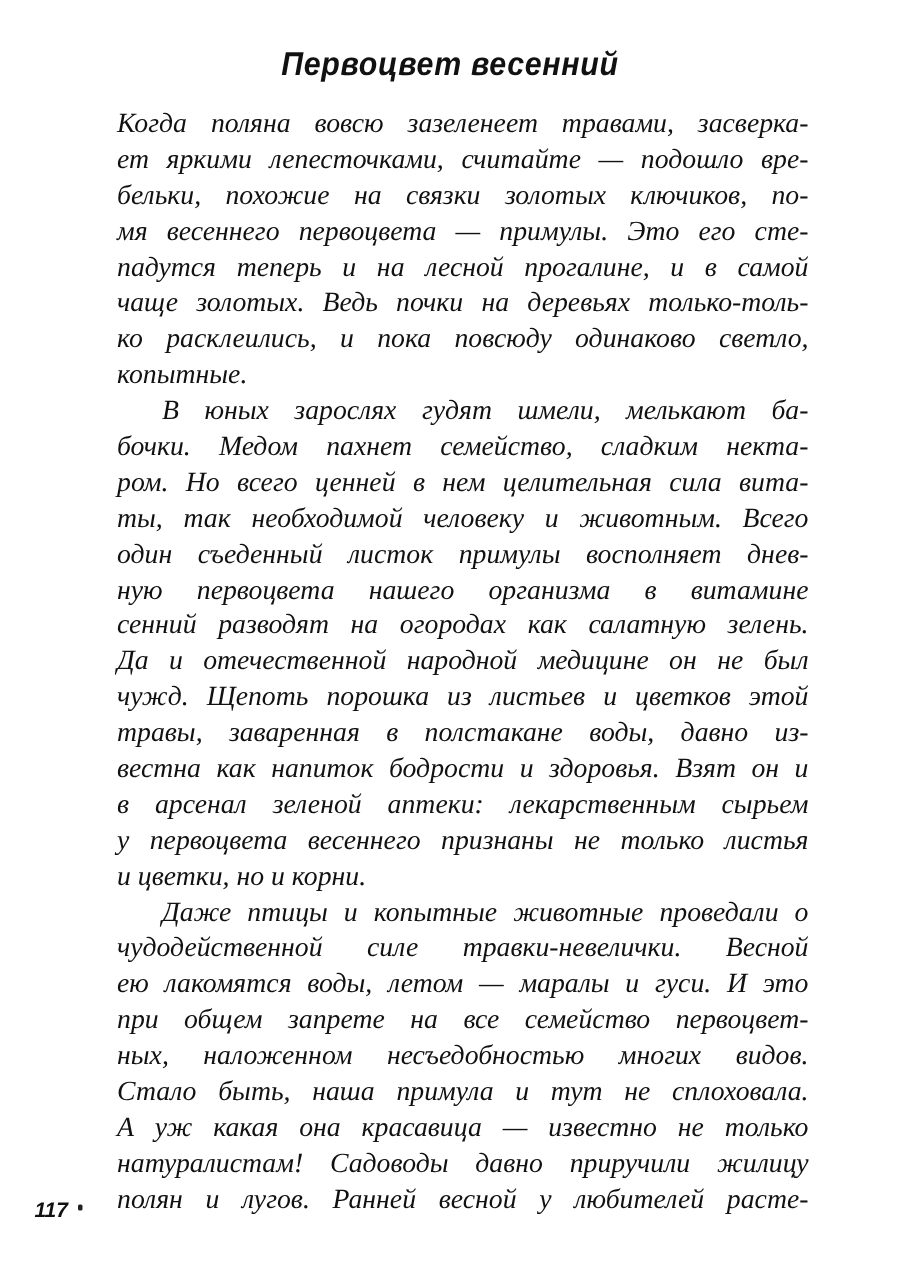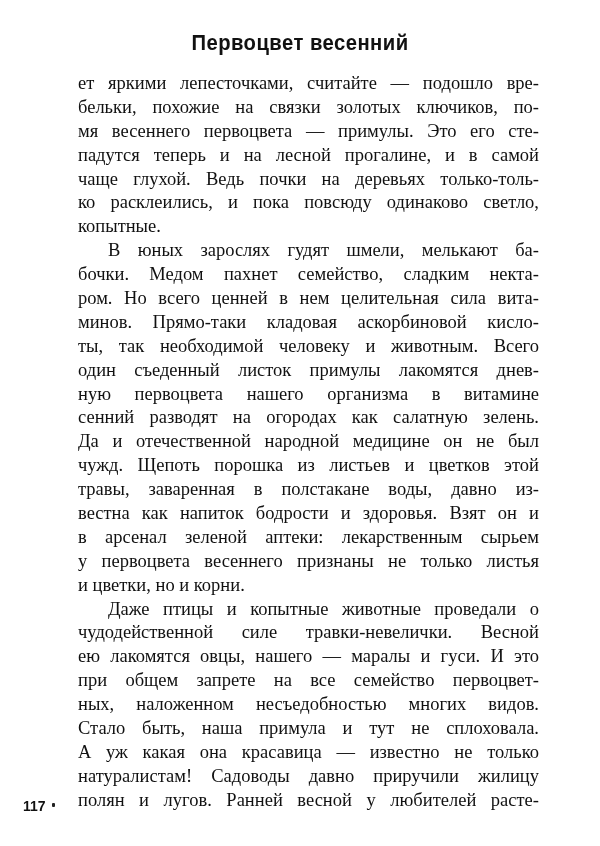--- a/index.html
+++ b/index.html
@@ -6,21 +6,21 @@
   body {
     width: 600px; height: 846px;
     background: #ffffff;
     color: #111111;
     font-family: "Liberation Sans Narrow", "Liberation Sans", sans-serif;
     position: relative;
     overflow: hidden;
   }
   .page {
     position: absolute;
-    left: 0; top: 0; width: 600px; height: 846px;
+    left: 0; top: 0; width: 600px; height: 846px; font-style: italic;
   }
   .title {
     position: absolute;
     top: 30px; left: 0; width: 600px;
     text-align: center;
     font-weight: bold;
     font-size: 22px;
     letter-spacing: 0.5px;
     font-family: "Liberation Sans", sans-serif;
     transform: scaleX(0.92);
@@ -56,45 +56,45 @@
     background: #222;
     border-radius: 1px;
   }
 </style>
 </head>
 <body>
 
 <div class="page">
   <h1 class="title" style="margin:0;">Первоцвет весенний</h1>
   <div class="body-text" id="body-text">
+      <span class="line">Когда поляна вовсю зазеленеет травами, засверка-</span>
       <span class="line">ет яркими лепесточками, считайте — подошло вре-</span>
       <span class="line">бельки, похожие на связки золотых ключиков, по-</span>
       <span class="line">мя весеннего первоцвета — примулы. Это его сте-</span>
       <span class="line">падутся теперь и на лесной прогалине, и в самой</span>
-      <span class="line">чаще глухой. Ведь почки на деревьях только-толь-</span>
+      <span class="line">чаще золотых. Ведь почки на деревьях только-толь-</span>
       <span class="line">ко расклеились, и пока повсюду одинаково светло,</span>
       <span class="line last">копытные.</span>
       <span class="line indent">В юных зарослях гудят шмели, мелькают ба-</span>
       <span class="line">бочки. Медом пахнет семейство, сладким некта-</span>
       <span class="line">ром. Но всего ценней в нем целительная сила вита-</span>
-      <span class="line">минов. Прямо-таки кладовая аскорбиновой кисло-</span>
       <span class="line">ты, так необходимой человеку и животным. Всего</span>
-      <span class="line">один съеденный листок примулы лакомятся днев-</span>
+      <span class="line">один съеденный листок примулы восполняет днев-</span>
       <span class="line">ную первоцвета нашего организма в витамине</span>
       <span class="line">сенний разводят на огородах как салатную зелень.</span>
       <span class="line">Да и отечественной народной медицине он не был</span>
       <span class="line">чужд. Щепоть порошка из листьев и цветков этой</span>
       <span class="line">травы, заваренная в полстакане воды, давно из-</span>
       <span class="line">вестна как напиток бодрости и здоровья. Взят он и</span>
       <span class="line">в арсенал зеленой аптеки: лекарственным сырьем</span>
       <span class="line">у первоцвета весеннего признаны не только листья</span>
       <span class="line last">и цветки, но и корни.</span>
       <span class="line indent">Даже птицы и копытные животные проведали о</span>
       <span class="line">чудодейственной силе травки-невелички. Весной</span>
-      <span class="line">ею лакомятся овцы, нашего — маралы и гуси. И это</span>
+      <span class="line">ею лакомятся воды, летом — маралы и гуси. И это</span>
       <span class="line">при общем запрете на все семейство первоцвет-</span>
       <span class="line">ных, наложенном несъедобностью многих видов.</span>
       <span class="line">Стало быть, наша примула и тут не сплоховала.</span>
       <span class="line">А уж какая она красавица — известно не только</span>
       <span class="line">натуралистам! Садоводы давно приручили жилицу</span>
       <span class="line">полян и лугов. Ранней весной у любителей расте-</span>
     </div>
   <div class="speck"></div>
   <div class="page-number">117</div>
 </div>

